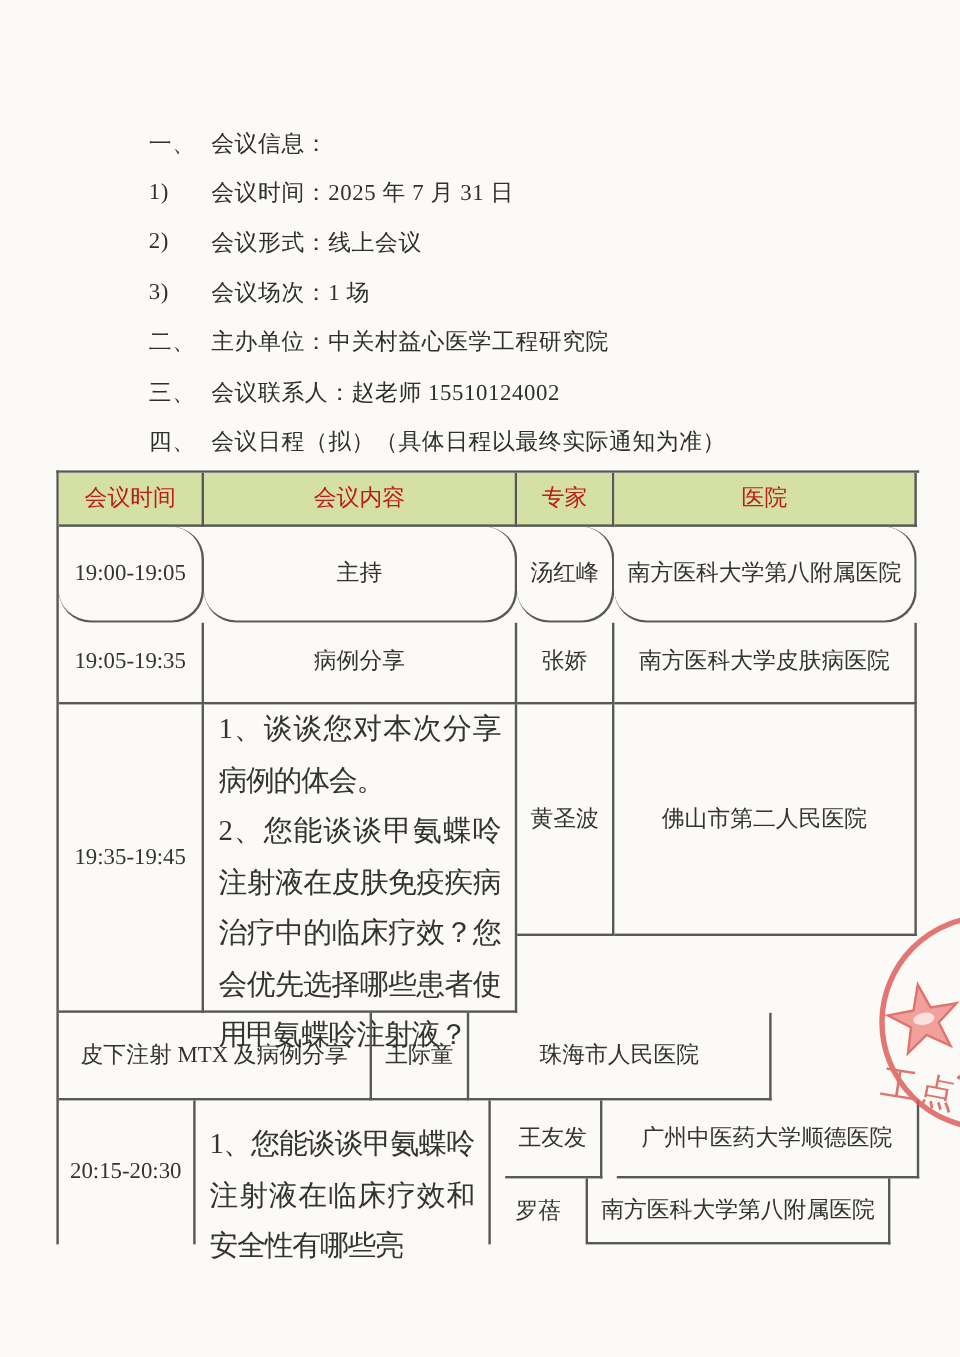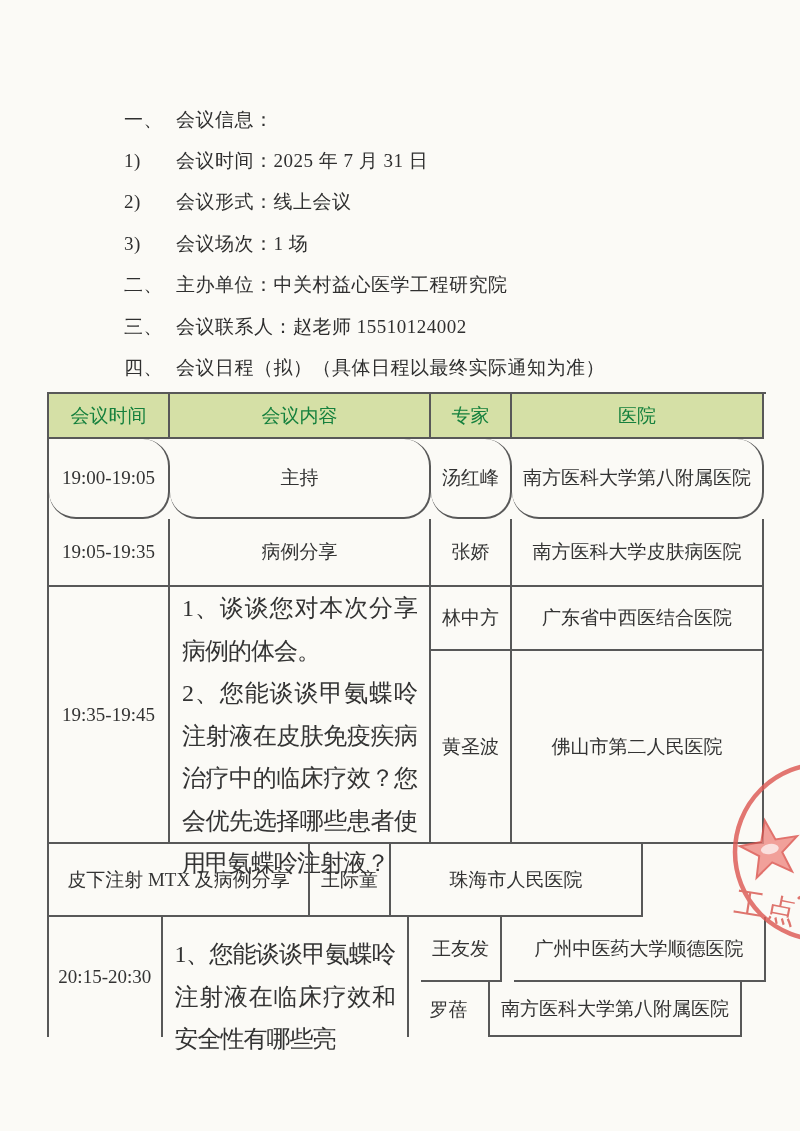--- a/index.html
+++ b/index.html
@@ -28,21 +28,21 @@
   .td{
     box-sizing:border-box;
     border-right:2px solid #585858;border-bottom:2px solid #585858;
     display:flex;align-items:center;justify-content:center;
     text-align:center;line-height:1.35;
   }
   .ct{width:121px;}
   .cc{width:261px;text-align:right;}
   .ce{width:81px;}
   .ch{width:252px;}
-  .th{background:#d5e0a6;color:#15803d;}
+  .th{background:#d5e0a6;color:#b91c1c;}
   .h-head .td{height:45px;}
   .h-r1 .td{height:80px;border-radius:27px;}
   .h-r2 .td{height:68px;}
   .h-r3 .ct,.h-r3 .cc{height:257px;}
   .h-r3a .td{height:64px;}
   .h-r3b .td{height:193px;}
   .h-r4 .td{height:73px;}
   .h-r5 .ct,.h-r5 .cc{height:120px;}
   .h-r5a .td{height:65px;margin-left:12px;}
   .h-r5b .td{height:55px;}
@@ -116,24 +116,20 @@
       <div class="td ch">南方医科大学皮肤病医院</div>
     </div>
 
     <div class="tr h-r3">
       <div class="td ct">19:35-19:45</div>
       <div class="td cc long">
         <p>1、谈谈您对本次分享病例的体会。</p>
         <p>2、您能谈谈甲氨蝶呤注射液在皮肤免疫疾病治疗中的临床疗效？您会优先选择哪些患者使用甲氨蝶呤注射液？</p>
       </div>
       <div class="rcol">
-        <div class="sub h-r3a">
-          <div class="td ce">林中方</div>
-          <div class="td ch">广东省中西医结合医院</div>
-        </div>
         <div class="sub h-r3b">
           <div class="td ce">黄圣波</div>
           <div class="td ch">佛山市第二人民医院</div>
         </div>
       </div>
     </div>
 
     <div class="tr h-r4">
       <div class="td cc">皮下注射 MTX 及病例分享</div>
       <div class="td ce">王际童</div>

